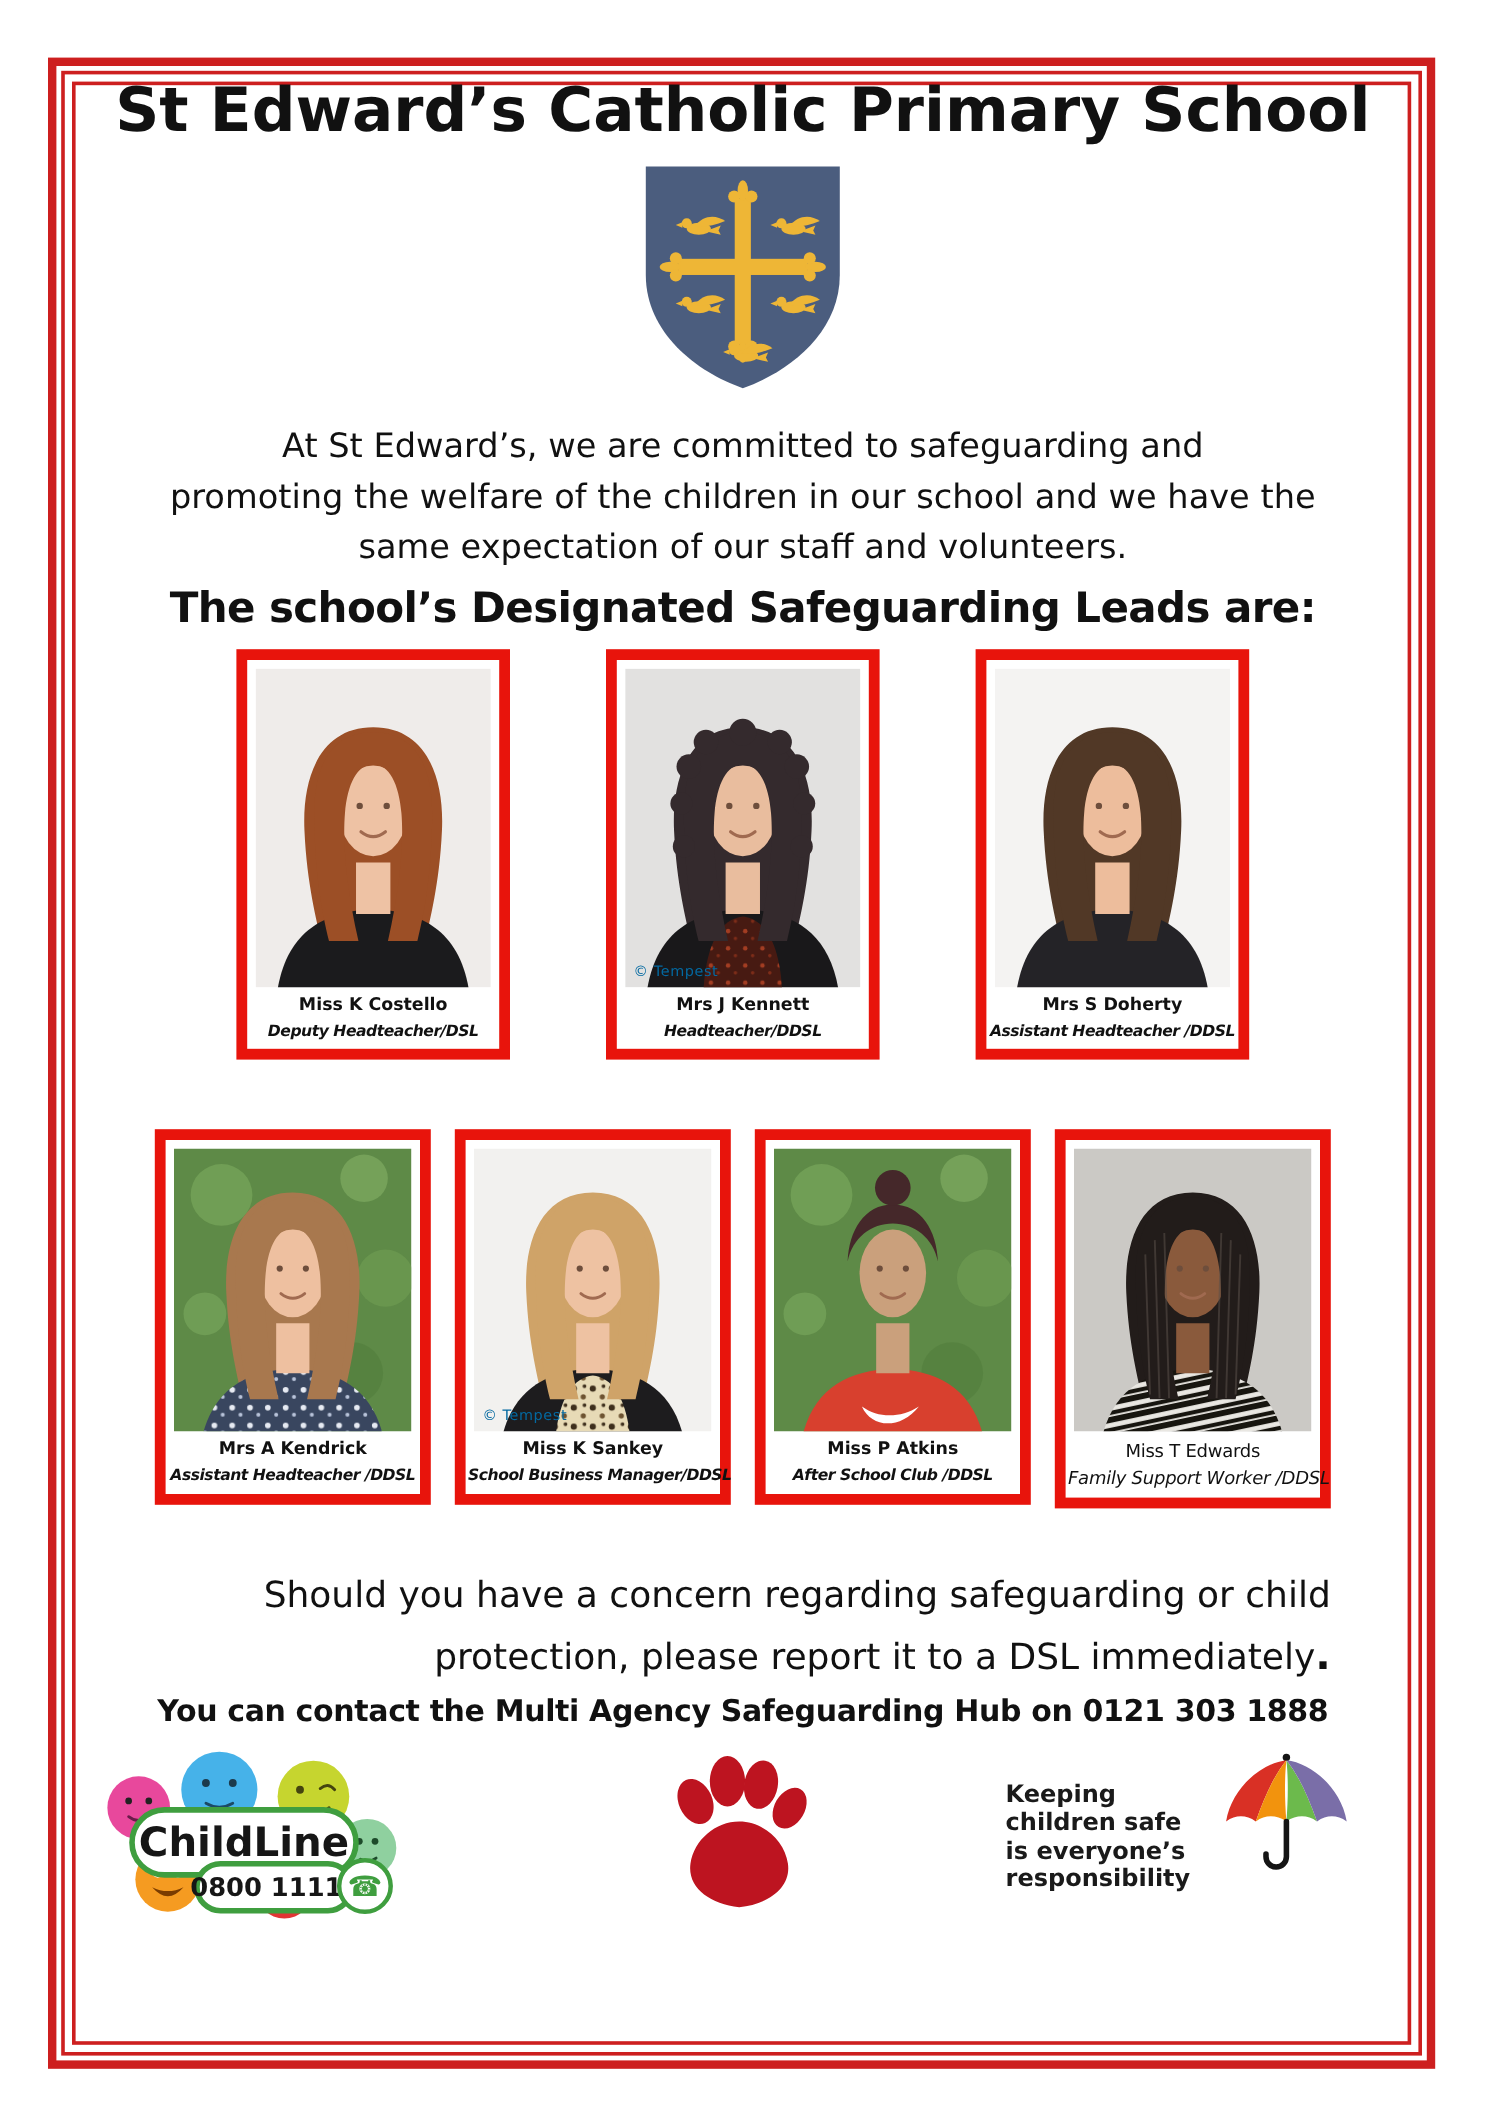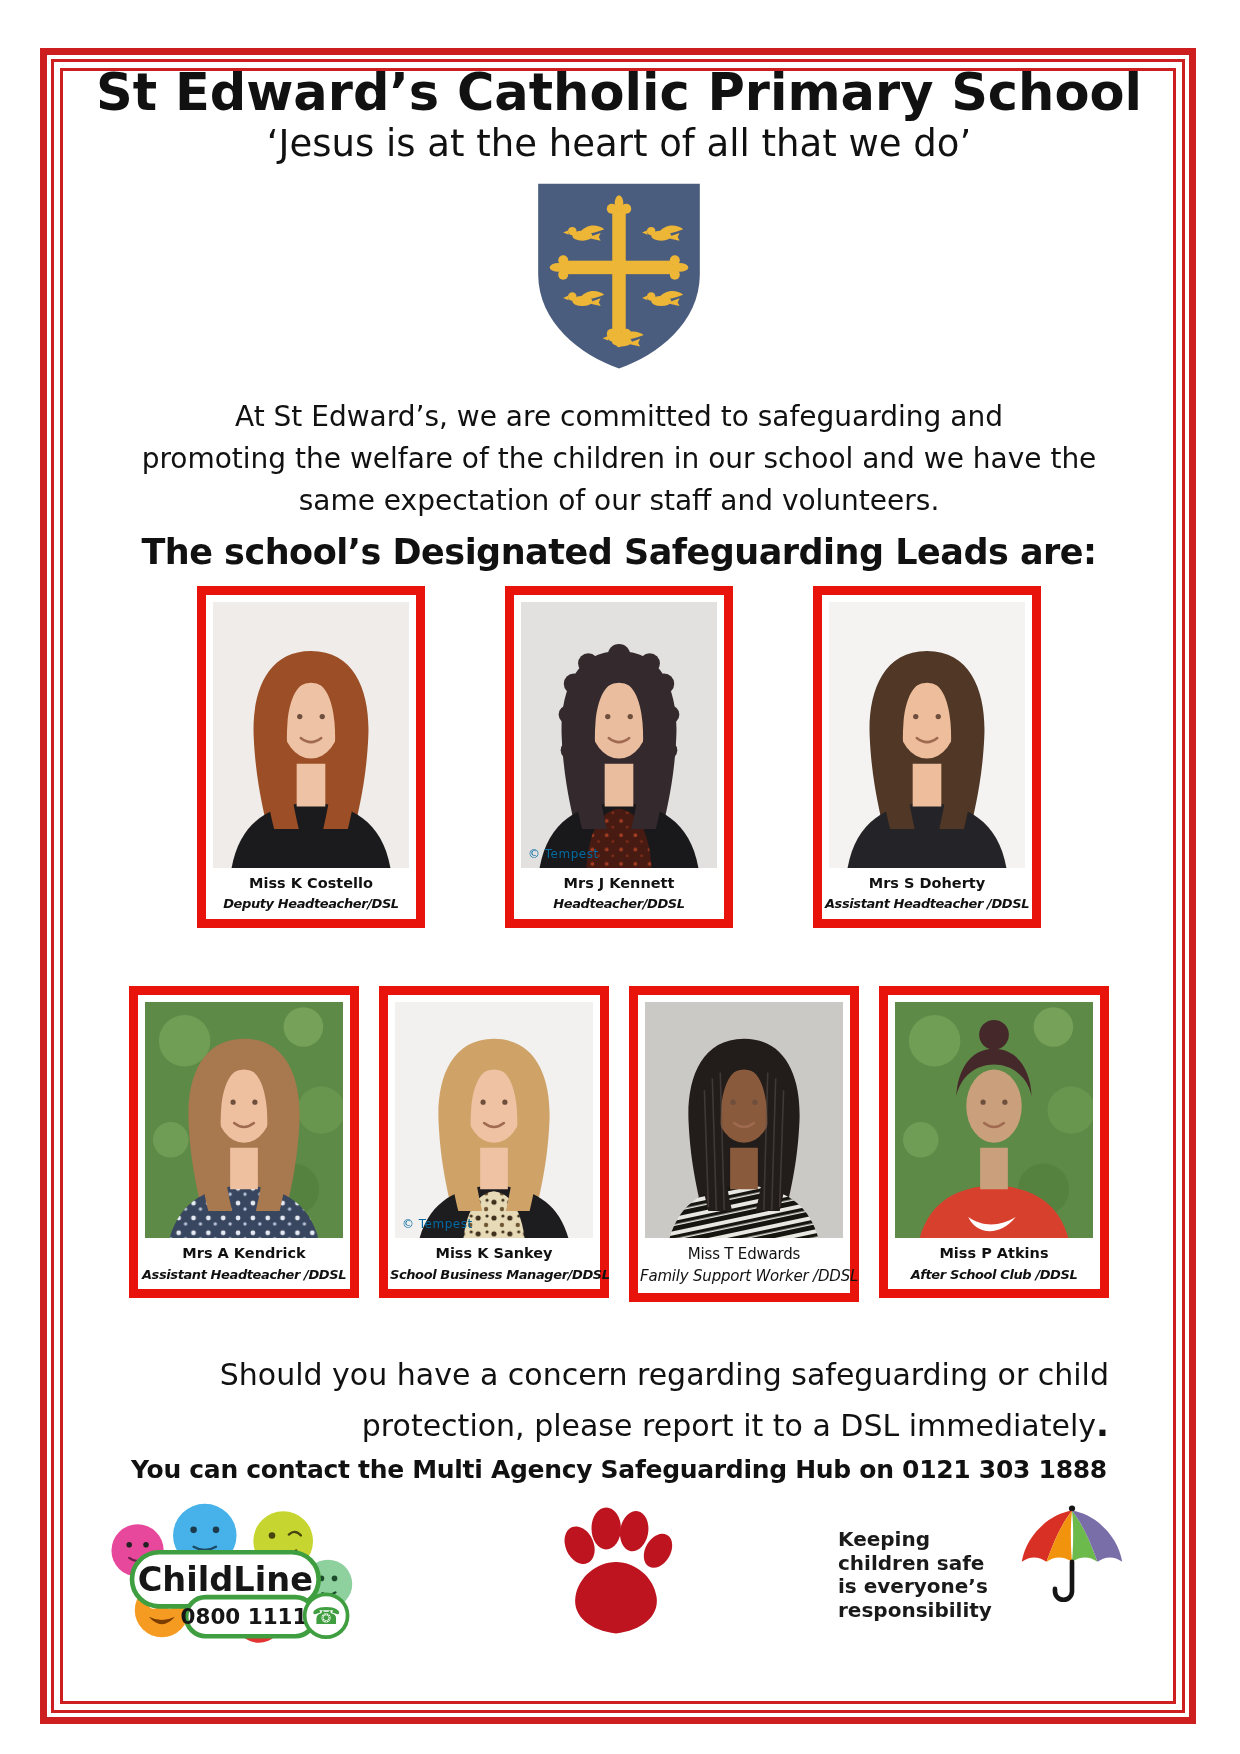--- a/index.html
+++ b/index.html
@@ -28,39 +28,38 @@
   .photo svg{width:100%;height:100%;display:block;}
   .wm{position:absolute;left:7px;bottom:7px;font-size:12px;color:#0369a1;letter-spacing:0.5px;}
   .caption{margin:5px -5px 0;line-height:1.5;}
   .s-name{font-size:14.5px;font-weight:700;white-space:nowrap;}
   .s-role{font-size:13px;font-weight:700;letter-spacing:-0.4px;white-space:nowrap;font-style:italic;}
   .caption.light .s-name,.caption.light .s-role{font-weight:400;font-size:15px;letter-spacing:-0.2px;}
   p.concern{font-size:30px;line-height:1.55;margin:50px auto 0;width:980px;white-space:pre-line;text-align:right;}
   .dot{font-weight:800;font-size:34px;}
   p.hub{font-size:25px;font-weight:800;margin:4px 0 0;letter-spacing:-0.3px;}
   .footer{position:relative;height:152px;margin-top:16px;text-align:left;}
-  .childline{position:absolute;left:30px;top:0;width:252px;height:148px;}
+  .childline{position:absolute;left:8px;top:0;width:252px;height:148px;}
   .pawwrap{position:absolute;left:472px;top:6px;width:140px;height:130px;}
   .rightblock{position:absolute;left:764px;top:0;width:296px;display:flex;align-items:flex-start;}
   .keeping{font-size:20px;font-weight:800;line-height:1.18;margin-top:28px;width:176px;white-space:pre-line;color:#1a1a1a;}
   .umb{width:116px;height:140px;flex:none;}
   svg text.cl-brand{font-size:36px;font-weight:800;}
   svg text.cl-phone{font-size:23px;font-weight:800;}
 </style>
 </head>
 <body>
 
 <div class="page">
   <div class="frame f1"></div>
   <div class="frame f2"></div>
   <div class="frame f3"></div>
 
   <div class="content">
     <h1 class="title">St Edward’s Catholic Primary School</h1>
-    <h2 class="subtitle">‘Jesus is at the heart of all that we do’</h2>
 
     <div class="crest">
       <svg viewBox="0 0 200 212" xmlns="http://www.w3.org/2000/svg">
         <defs>
           <g id="fl" fill="#eeb636">
             <ellipse cx="0" cy="-9" rx="4.5" ry="9"></ellipse>
             <circle cx="-7.5" cy="-4" r="5.2"></circle>
             <circle cx="7.5" cy="-4" r="5.2"></circle>
           </g>
           <g id="bd" fill="#eeb636">
@@ -239,20 +238,48 @@
             <span class="wm">© Tempest</span>
           </div>
           <div class="caption">
             <div class="s-name">Miss K Sankey</div>
             <div class="s-role">School Business Manager/DDSL</div>
           </div>
         </div>
         <div class="card">
           <div class="photo">
             <svg viewBox="0 0 200 260" preserveAspectRatio="xMidYMid slice" xmlns="http://www.w3.org/2000/svg">
+              <defs></defs>
+              <rect width="200" height="260" fill="#5e8a47"></rect>
+              <circle cx="40" cy="50" r="26" fill="#7fae60" opacity="0.55"></circle>
+              <circle cx="160" cy="36" r="20" fill="#8cb86c" opacity="0.5"></circle>
+              <circle cx="178" cy="120" r="24" fill="#74a256" opacity="0.5"></circle>
+              <circle cx="26" cy="150" r="18" fill="#86b365" opacity="0.45"></circle>
+              <circle cx="150" cy="200" r="26" fill="#527d3c" opacity="0.6"></circle>
+              <path d="M22,262 C30,214 60,198 100,196 C140,198 170,214 178,262 Z" fill="#d8402e"></path>
+              <path d="M74,228 C88,238 106,238 122,228 C106,248 82,246 74,228 Z" fill="#ffffff"></path>
+              <path d="M86,158 h28 v42 h-28 z" fill="#caa07c"></path>
+              <ellipse cx="100" cy="116" rx="28" ry="37" fill="#caa07c"></ellipse>
+              <g fill="#6e4e3c">
+                <circle cx="89" cy="112" r="2.6"></circle>
+                <circle cx="111" cy="112" r="2.6"></circle>
+              </g>
+              <path d="M90,133 Q100,141 110,133" stroke="#a06a50" stroke-width="2.5" fill="none" stroke-linecap="round"></path>
+              <path d="M100,58 C76,58 63,80 62,106 C66,86 82,74 100,74 C118,74 134,86 138,106 C137,80 124,58 100,58 Z" fill="#45282a"></path>
+              <circle cx="100" cy="44" r="15" fill="#45282a"></circle>
+            </svg>
+          </div>
+          <div class="caption">
+            <div class="s-name">Miss P Atkins</div>
+            <div class="s-role">After School Club /DDSL</div>
+          </div>
+        </div>
+        <div class="card">
+          <div class="photo">
+            <svg viewBox="0 0 200 260" preserveAspectRatio="xMidYMid slice" xmlns="http://www.w3.org/2000/svg">
               <defs>
                 <pattern id="pedwards" width="18" height="14" patternUnits="userSpaceOnUse" patternTransform="rotate(-12)">
                   <rect width="18" height="14" fill="#e9e7e2"></rect>
                   <rect y="0" width="18" height="5" fill="#17150f"></rect>
                   <rect y="9" width="18" height="3.5" fill="#17150f"></rect>
                 </pattern>
               </defs>
               <rect width="200" height="260" fill="#cbc9c5"></rect>
               <path d="M100,48 C56,48 42,90 44,132 C46,176 54,205 58,224 L142,224 C146,205 154,176 156,132 C158,90 144,48 100,48 Z" fill="#221c1a"></path>
               <path d="M22,262 C30,214 60,198 100,196 C140,198 170,214 178,262 Z" fill="url(#pedwards)"></path>
@@ -270,48 +297,20 @@
                 <path d="M76,82 L80,221"></path>
                 <path d="M124,82 L120,221"></path>
                 <path d="M132,88 L128,221"></path>
                 <path d="M140,100 L136,218"></path>
               </g>
             </svg>
           </div>
           <div class="caption light">
             <div class="s-name">Miss T Edwards</div>
             <div class="s-role">Family Support Worker /DDSL</div>
-          </div>
-        </div>
-        <div class="card">
-          <div class="photo">
-            <svg viewBox="0 0 200 260" preserveAspectRatio="xMidYMid slice" xmlns="http://www.w3.org/2000/svg">
-              <defs></defs>
-              <rect width="200" height="260" fill="#5e8a47"></rect>
-              <circle cx="40" cy="50" r="26" fill="#7fae60" opacity="0.55"></circle>
-              <circle cx="160" cy="36" r="20" fill="#8cb86c" opacity="0.5"></circle>
-              <circle cx="178" cy="120" r="24" fill="#74a256" opacity="0.5"></circle>
-              <circle cx="26" cy="150" r="18" fill="#86b365" opacity="0.45"></circle>
-              <circle cx="150" cy="200" r="26" fill="#527d3c" opacity="0.6"></circle>
-              <path d="M22,262 C30,214 60,198 100,196 C140,198 170,214 178,262 Z" fill="#d8402e"></path>
-              <path d="M74,228 C88,238 106,238 122,228 C106,248 82,246 74,228 Z" fill="#ffffff"></path>
-              <path d="M86,158 h28 v42 h-28 z" fill="#caa07c"></path>
-              <ellipse cx="100" cy="116" rx="28" ry="37" fill="#caa07c"></ellipse>
-              <g fill="#6e4e3c">
-                <circle cx="89" cy="112" r="2.6"></circle>
-                <circle cx="111" cy="112" r="2.6"></circle>
-              </g>
-              <path d="M90,133 Q100,141 110,133" stroke="#a06a50" stroke-width="2.5" fill="none" stroke-linecap="round"></path>
-              <path d="M100,58 C76,58 63,80 62,106 C66,86 82,74 100,74 C118,74 134,86 138,106 C137,80 124,58 100,58 Z" fill="#45282a"></path>
-              <circle cx="100" cy="44" r="15" fill="#45282a"></circle>
-            </svg>
-          </div>
-          <div class="caption">
-            <div class="s-name">Miss P Atkins</div>
-            <div class="s-role">After School Club /DDSL</div>
           </div>
         </div>
       </div>
 
     <p class="concern"><span>Should you have a concern regarding safeguarding or child
 protection, please report it to a DSL immediately</span><span class="dot">.</span></p>
     <p class="hub">You can contact the Multi Agency Safeguarding Hub on 0121 303 1888</p>
 
     <div class="footer">
 

